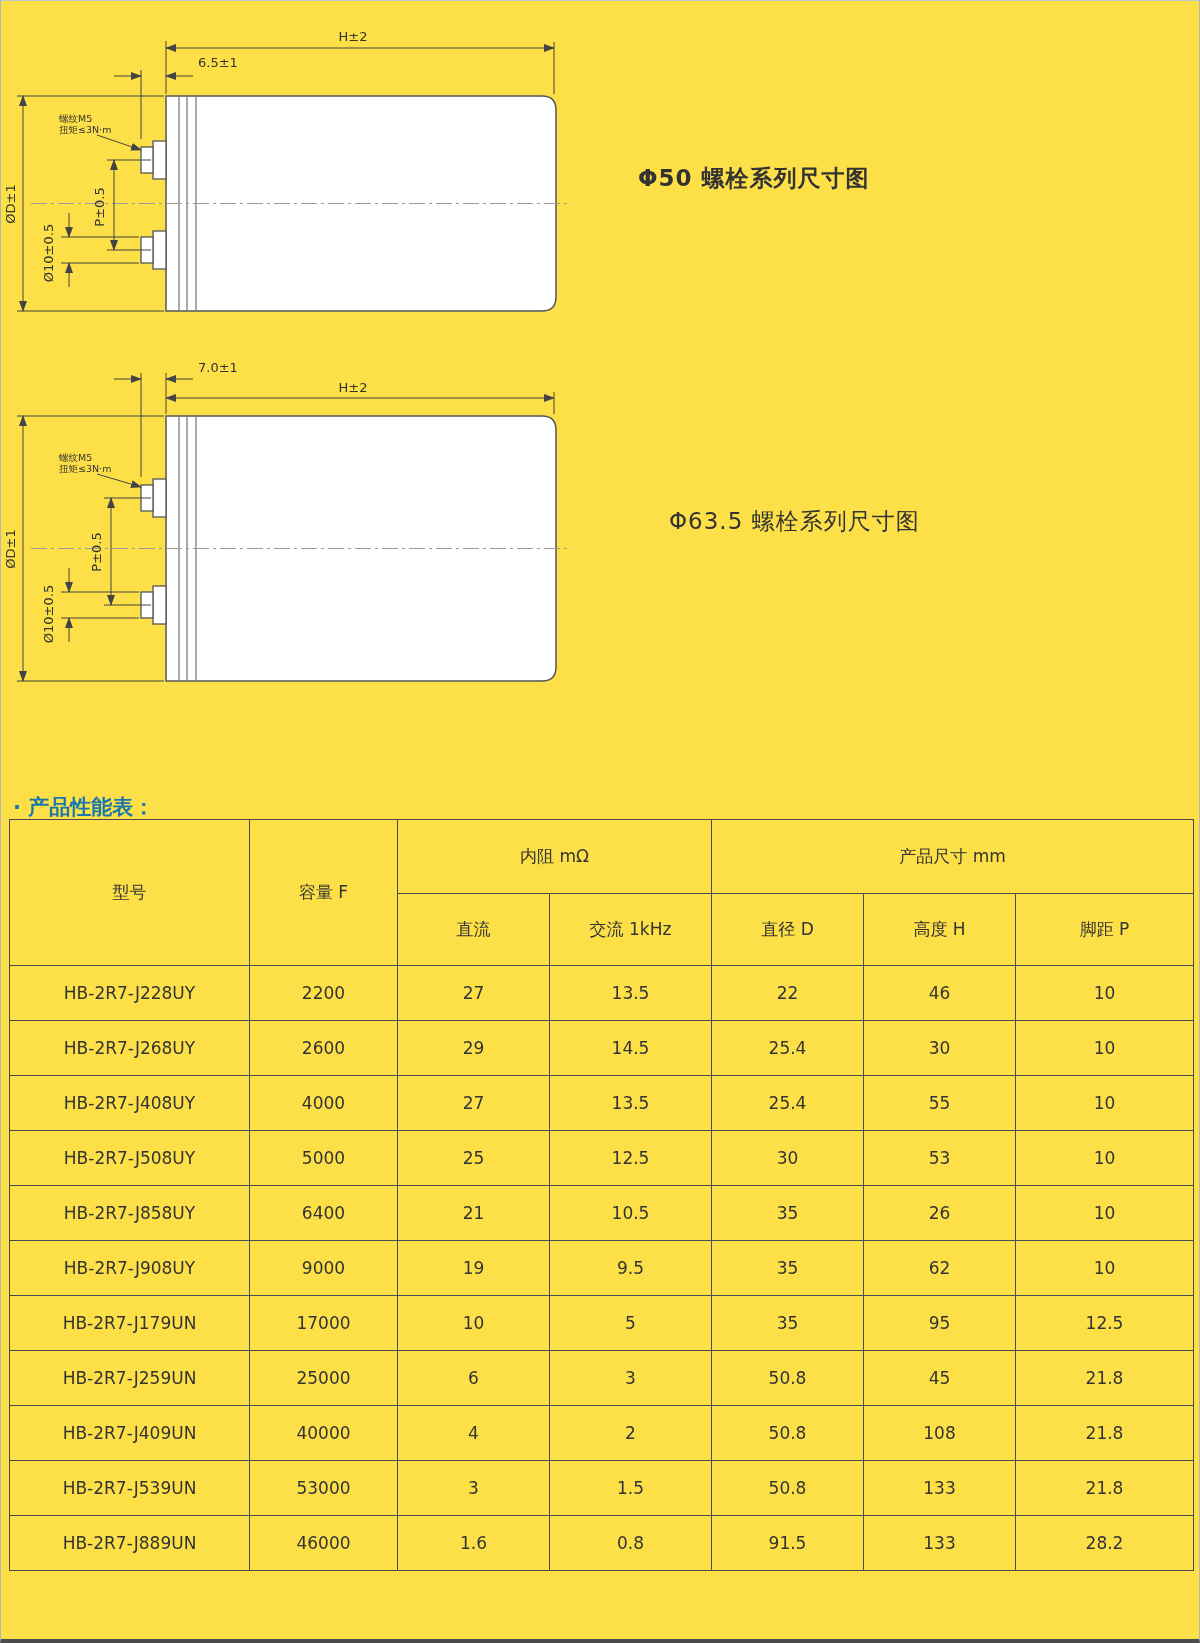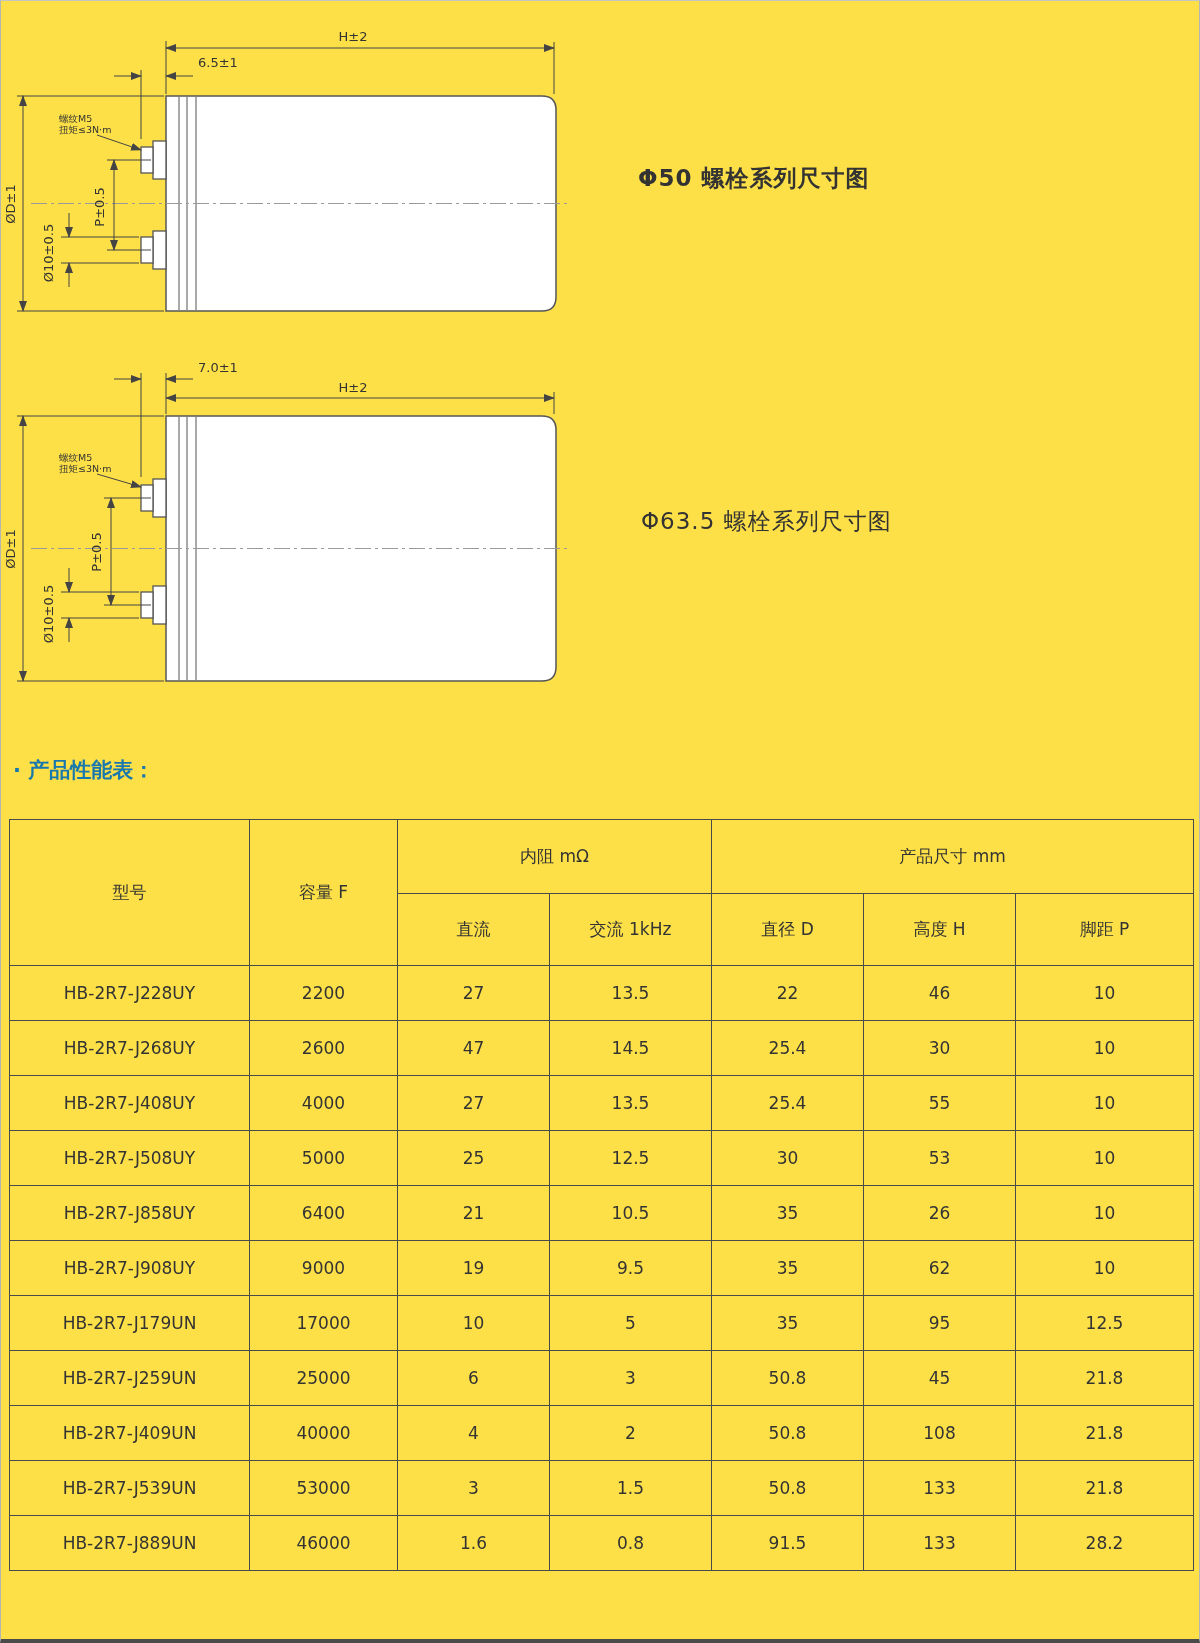--- a/index.html
+++ b/index.html
@@ -15,21 +15,21 @@
     overflow:hidden;
   }
   .drawing{position:absolute;}
   .drawing text{fill:#333;font-size:13px;font-family:"DejaVu Sans","Liberation Sans",sans-serif;}
   .drawing text.small{font-size:9.5px;}
   .dimline{stroke:#444;stroke-width:1;fill:none;}
   .drawing-title{
     position:absolute;font-size:23px;color:#333;letter-spacing:1px;white-space:nowrap;
   }
   .section-title{
-    position:absolute;left:12px;top:755px;font-size:21px;font-weight:bold;color:#1878ad;
+    position:absolute;left:12px;top:792px;font-size:21px;font-weight:bold;color:#1878ad;
   }
   table.perf{
     position:absolute;left:8px;top:818px;width:1184px;
     border-collapse:collapse;table-layout:fixed;font-size:17px;color:#333;
   }
   table.perf th,table.perf td{
     border:1px solid #4a4a4a;text-align:center;vertical-align:middle;
     font-weight:normal;padding:0;overflow:hidden;white-space:nowrap;
   }
   tr.h1 th{height:73px;}
@@ -139,21 +139,21 @@
       <line x1="96" y1="128" x2="140" y2="141" marker-end="url(#ae2)"></line>
     </g>
     <text x="197" y="26">7.0±1</text>
     <text x="352" y="46" text-anchor="middle">H±2</text>
     <text x="14" y="203" text-anchor="middle" transform="rotate(-90 14 203)">ØD±1</text>
     <text x="52" y="268" text-anchor="middle" transform="rotate(-90 52 268)">Ø10±0.5</text>
     <text x="100" y="206" text-anchor="middle" transform="rotate(-90 100 206)">P±0.5</text>
     <text class="small" x="58" y="115">螺纹M5</text>
     <text class="small" x="58" y="126">扭矩≤3N·m</text>
   </svg>
-  <div class="drawing-title" style="left:640px;top:505px;">Φ63.5 螺栓系列尺寸图</div>
+  <div class="drawing-title" style="left:668px;top:505px;">Φ63.5 螺栓系列尺寸图</div>
 
   <div class="section-title">· 产品性能表：</div>
 
   <table class="perf">
     <colgroup>
       <col style="width:240px">
         <col style="width:148px">
         <col style="width:152px">
       <col style="width:162px">
         <col style="width:152px">
@@ -181,21 +181,21 @@
           <td>2200</td>
           <td>27</td>
           <td>13.5</td>
           <td>22</td>
           <td>46</td>
           <td>10</td>
         </tr>
         <tr>
           <td>HB-2R7-J268UY</td>
           <td>2600</td>
-          <td>47</td>
+          <td>29</td>
           <td>14.5</td>
           <td>25.4</td>
           <td>30</td>
           <td>10</td>
         </tr>
         <tr>
           <td>HB-2R7-J408UY</td>
           <td>4000</td>
           <td>27</td>
           <td>13.5</td>

